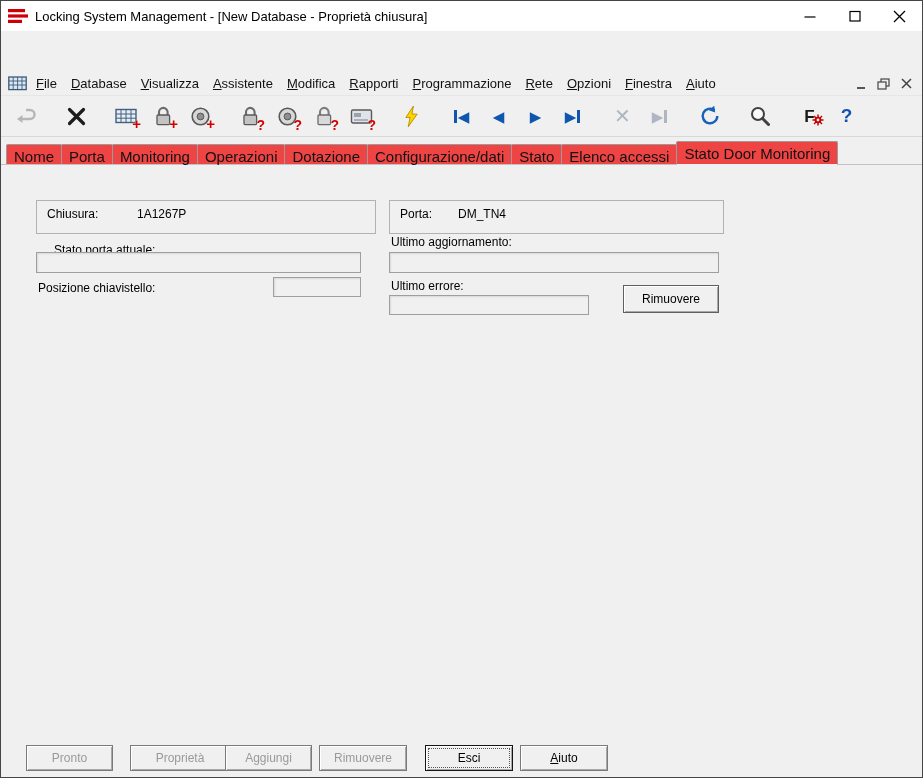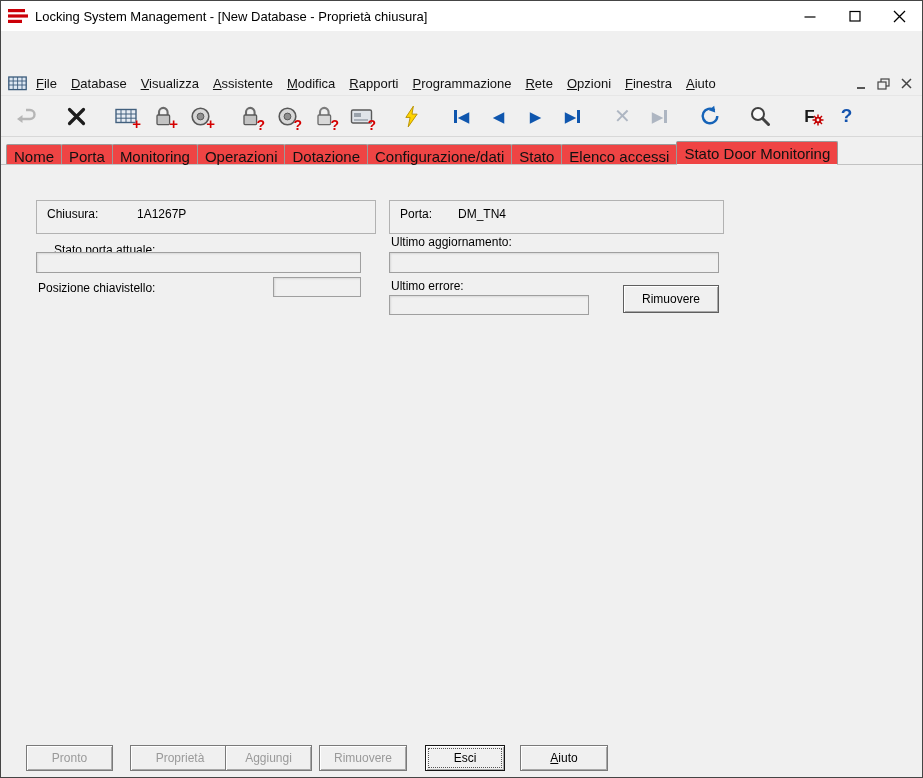--- a/index.html
+++ b/index.html
@@ -290,18 +290,18 @@
 
     <span class="field-label" style="left:390px;top:114px;">Ultimo errore:</span>
     <input type="text" class="txt" style="left: 388px; top: 130px; width: 200px; height: 20px;" disabled="" value="">
 
     <button class="btn ripristina">Rimuovere</button>
 
     <button class="btn disabled" style="left:25px;bottom:6px;width:87px;">Pronto</button>
     <button class="btn disabled" style="left:129px;bottom:6px;width:100px;">Proprietà</button>
     <button class="btn disabled" style="left:224px;bottom:6px;width:87px;">Aggiungi</button>
     <button class="btn disabled" style="left:318px;bottom:6px;width:88px;">Rimuovere</button>
-    <button class="btn default" style="left:424px;bottom:6px;width:80px;">Esci</button>
+    <button class="btn default" style="left:424px;bottom:6px;width:88px;">Esci</button>
     <button class="btn" style="left:519px;bottom:6px;width:88px;"><u>A</u>iuto</button>
   </div>
 
 
 </div>
 
 </body></html>

